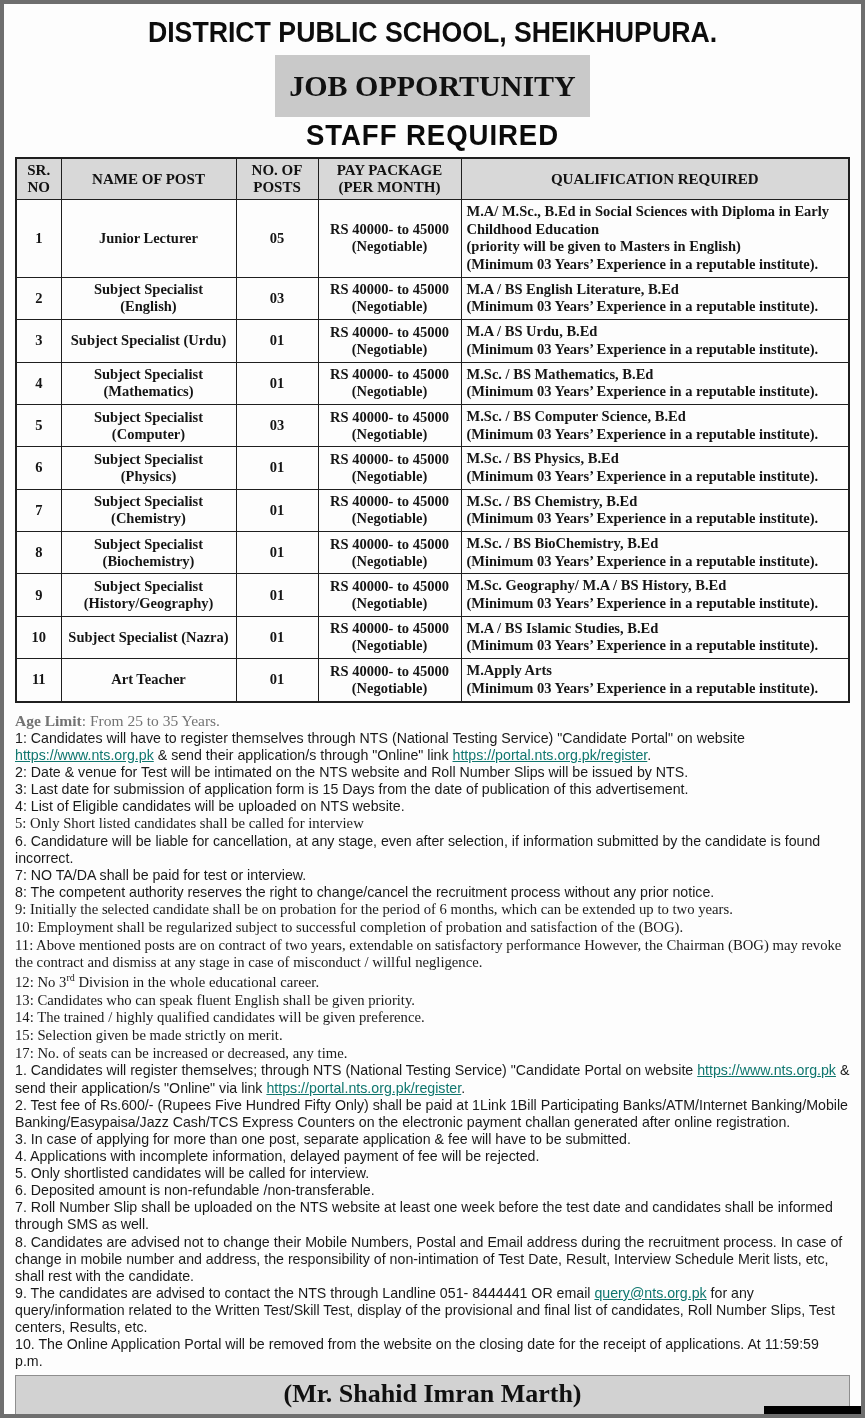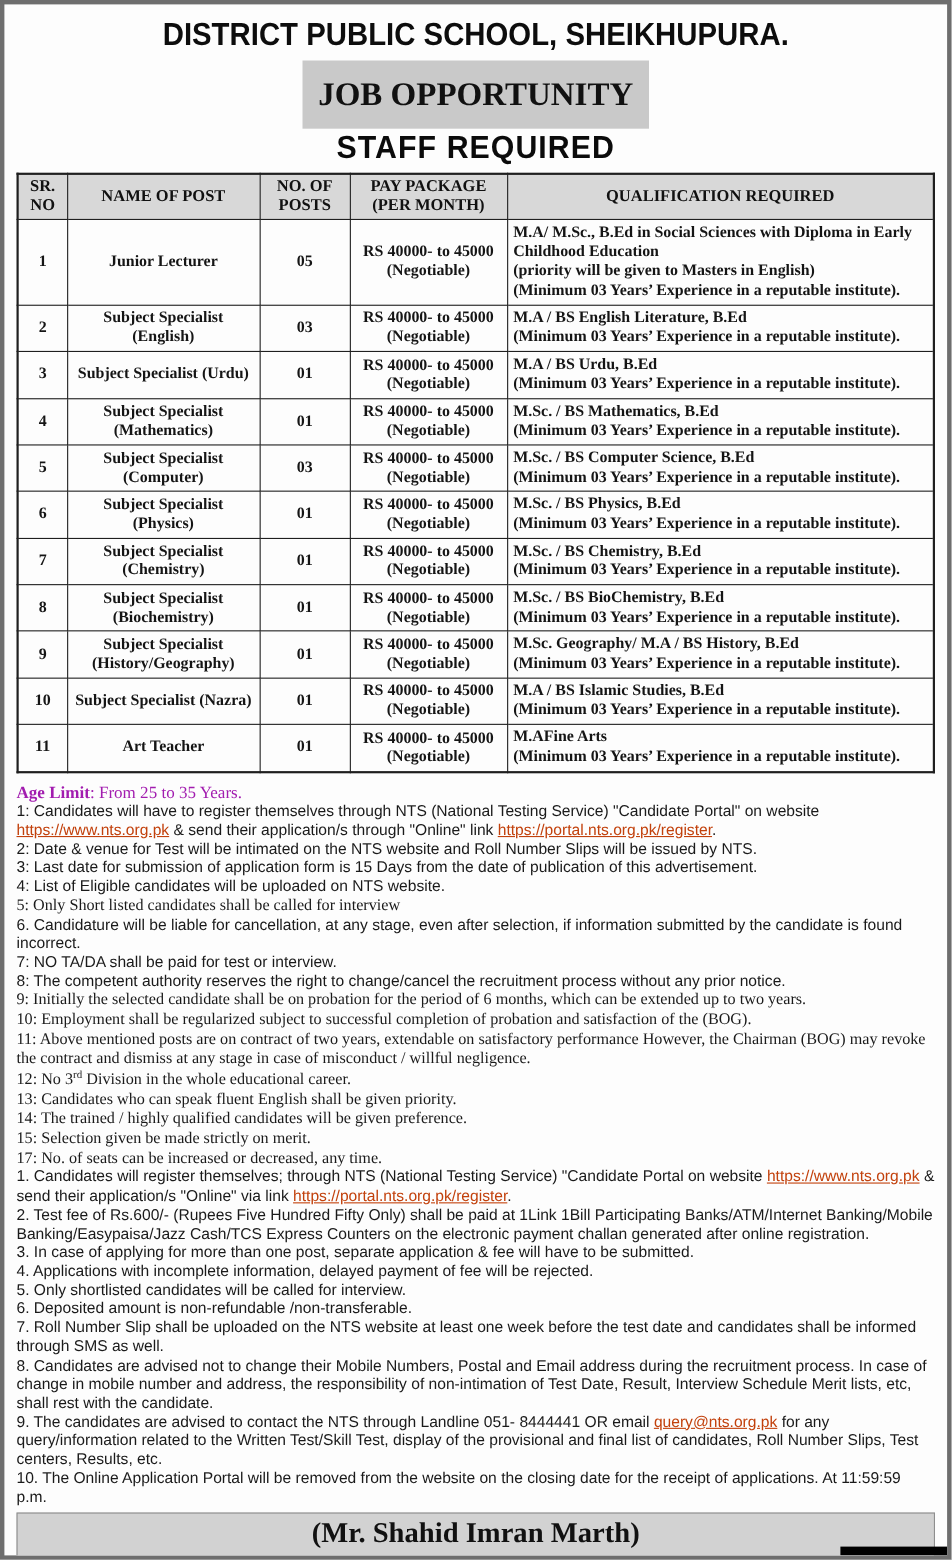--- a/index.html
+++ b/index.html
@@ -30,35 +30,35 @@
     font-weight:700; font-size:15px; padding:3px 2px; color:#111; text-align:center;
   }
   table.posts td {
     border:1px solid #1f1f1f; font-family:"Liberation Serif", serif; font-weight:700;
     font-size:14.5px; color:#151515; padding:3px 5px; vertical-align:middle;
   }
   td.c { text-align:center; }
   .qual-line { line-height:1.22; }
   .col-sr { width:45px; } .col-name { width:175px; } .col-posts { width:82px; }
   .col-pay { width:143px; } .col-qual { width:auto; }
-  .age-line { margin-top:9px; font-size:15.5px; color:#a21caf; }
+  .age-line { margin-top:9px; font-size:15.5px; color:#737373; }
   .age-line b { font-weight:700; }
   .sec-head { margin-top:1px; }
   .note-heading {
     font-family:"Liberation Serif", serif; font-weight:700; font-size:15.5px;
     text-decoration:underline; color:#111;
   }
   .apply-heading {
     display:inline-block; background:#d4d4d4; font-family:"Liberation Sans", sans-serif;
     font-weight:700; font-size:15px; text-decoration:underline; color:#111;
   }
   .note-line { font-size:14.7px; line-height:1.205; color:#1a1a1a; }
   .note-line.sans { font-family:"Liberation Sans", sans-serif; font-size:14.2px; }
   .note-line.serif { font-family:"Liberation Serif", serif; }
-  .link { color:#c2410c; text-decoration:underline; cursor:pointer; }
+  .link { color:#0f766e; text-decoration:underline; cursor:pointer; }
   sup { font-size:10px; }
   .footer {
     margin-top:5px; background:#d2d2d2; border:1px solid #8e8e8e;
     text-align:center; padding:3px 0 6px 0;
   }
   .footer-line1 { font-family:"Liberation Serif", serif; font-weight:700; font-size:26px; color:#111; }
   .black-bar { position:absolute; right:0; bottom:0; width:97px; height:8px; background:#000; }
 </style>
 </head>
 <body>
@@ -217,21 +217,21 @@
         </tr>
         <tr>
           <td class="c">11</td>
           <td class="c">Art Teacher</td>
           <td class="c">01</td>
           <td class="c">
             <div>RS 40000- to 45000</div>
             <div>(Negotiable)</div>
           </td>
           <td>
-            <div class="qual-line">M.AFine Arts</div>
+            <div class="qual-line">M.Apply Arts</div>
             <div class="qual-line">(Minimum 03 Years’ Experience in a reputable institute).</div>
           </td>
         </tr>
       </tbody>
   </table>
 
   <div class="age-line">
     <b>Age Limit</b><span>: From 25 to 35 Years.</span>
   </div>
 

